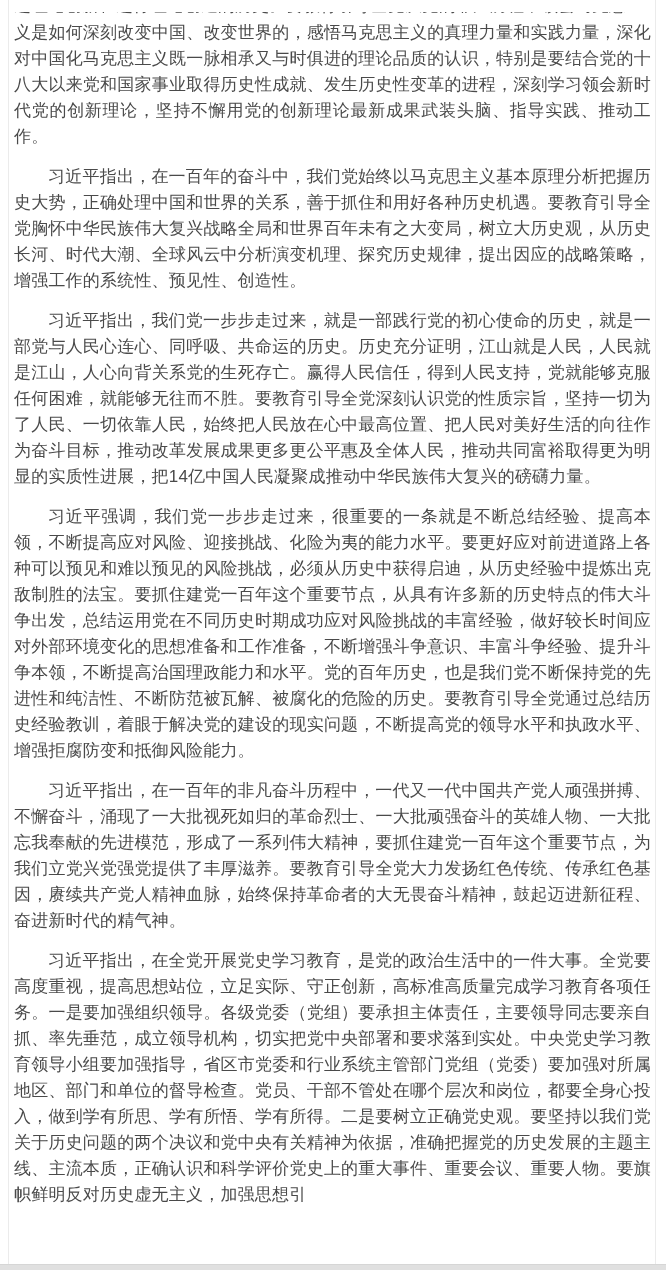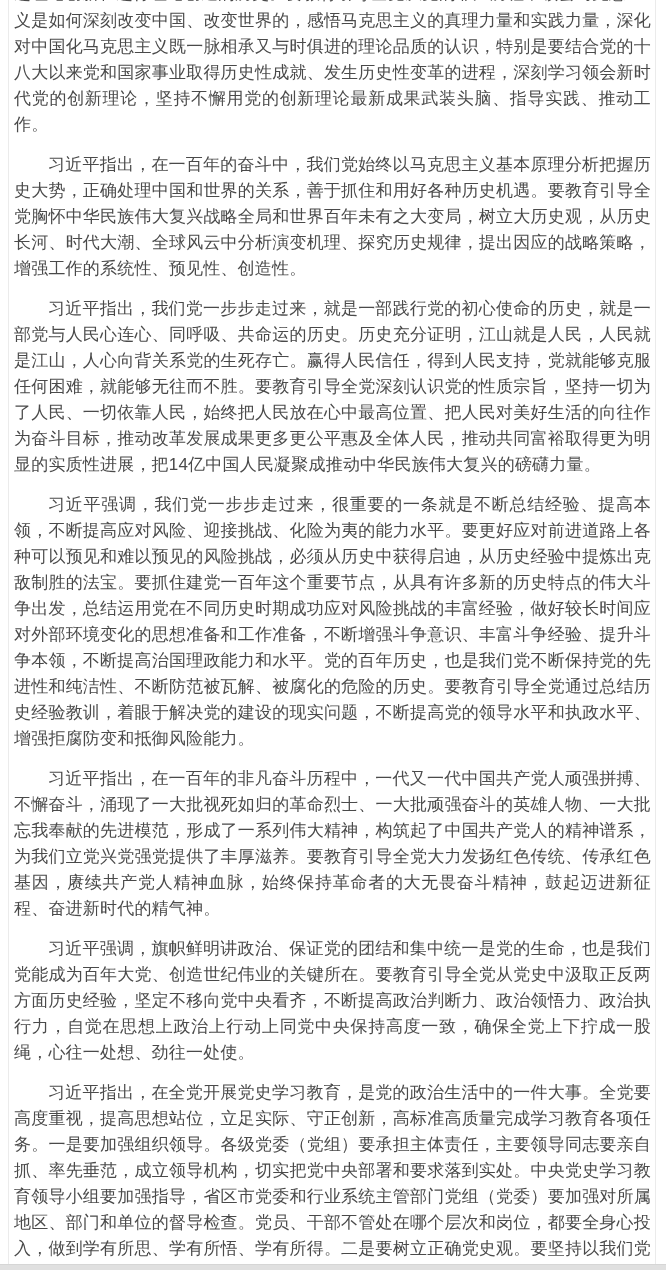--- a/index.html
+++ b/index.html
@@ -19,21 +19,21 @@
   }
   .content {
     box-sizing: border-box;
     position: absolute;
     left: 8px;
     top: 0;
     width: 648px;
     height: 1264px;
     border-left: 1px solid #ebebeb;
     border-right: 1px solid #ebebeb;
-    padding: 0 4px 0 5px;
+    padding: 12px 4px 0 5px;
     overflow: hidden;
     background: #ffffff;
   }
   .clip-top {
     height: 6px;
     overflow: hidden;
     margin-bottom: 2px;
   }
   .clip-top .line {
     margin: -19px 0 0 0;
@@ -69,18 +69,17 @@
 
 <div class="page">
   <div class="content">
     <div class="clip-top">
       <p class="line">进理论创新、进行理论创造的历史。要教育引导全党从党的非凡历程中领会马克思主</p>
     </div>
     <p class="para">义是如何深刻改变中国、改变世界的，感悟马克思主义的真理力量和实践力量，深化对中国化马克思主义既一脉相承又与时俱进的理论品质的认识，特别是要结合党的十八大以来党和国家事业取得历史性成就、发生历史性变革的进程，深刻学习领会新时代党的创新理论，坚持不懈用党的创新理论最新成果武装头脑、指导实践、推动工作。</p>
     <p class="para indent">习近平指出，在一百年的奋斗中，我们党始终以马克思主义基本原理分析把握历史大势，正确处理中国和世界的关系，善于抓住和用好各种历史机遇。要教育引导全党胸怀中华民族伟大复兴战略全局和世界百年未有之大变局，树立大历史观，从历史长河、时代大潮、全球风云中分析演变机理、探究历史规律，提出因应的战略策略，增强工作的系统性、预见性、创造性。</p>
     <p class="para indent">习近平指出，我们党一步步走过来，就是一部践行党的初心使命的历史，就是一部党与人民心连心、同呼吸、共命运的历史。历史充分证明，江山就是人民，人民就是江山，人心向背关系党的生死存亡。赢得人民信任，得到人民支持，党就能够克服任何困难，就能够无往而不胜。要教育引导全党深刻认识党的性质宗旨，坚持一切为了人民、一切依靠人民，始终把人民放在心中最高位置、把人民对美好生活的向往作为奋斗目标，推动改革发展成果更多更公平惠及全体人民，推动共同富裕取得更为明显的实质性进展，把14亿中国人民凝聚成推动中华民族伟大复兴的磅礴力量。</p>
     <p class="para indent">习近平强调，我们党一步步走过来，很重要的一条就是不断总结经验、提高本领，不断提高应对风险、迎接挑战、化险为夷的能力水平。要更好应对前进道路上各种可以预见和难以预见的风险挑战，必须从历史中获得启迪，从历史经验中提炼出克敌制胜的法宝。要抓住建党一百年这个重要节点，从具有许多新的历史特点的伟大斗争出发，总结运用党在不同历史时期成功应对风险挑战的丰富经验，做好较长时间应对外部环境变化的思想准备和工作准备，不断增强斗争意识、丰富斗争经验、提升斗争本领，不断提高治国理政能力和水平。党的百年历史，也是我们党不断保持党的先进性和纯洁性、不断防范被瓦解、被腐化的危险的历史。要教育引导全党通过总结历史经验教训，着眼于解决党的建设的现实问题，不断提高党的领导水平和执政水平、增强拒腐防变和抵御风险能力。</p>
-    <p class="para indent">习近平指出，在一百年的非凡奋斗历程中，一代又一代中国共产党人顽强拼搏、不懈奋斗，涌现了一大批视死如归的革命烈士、一大批顽强奋斗的英雄人物、一大批忘我奉献的先进模范，形成了一系列伟大精神，构筑起了中国共产党人的精神谱系，为我们立党兴党强党提供了丰厚滋养。要教育引导全党大力发扬红色传统、传承红色基因，赓续共产党人精神血脉，始终保持革命者的大无畏奋斗精神，鼓起迈进新征程、奋进新时代的精气神。</p>
-    <p class="para indent">习近平强调，旗帜鲜明讲政治、保证党的团结和集中统一是党的生命，也是我们党能成为百年大党、创造世纪伟业的关键所在。要教育引导全党从党史中汲取正反两方面历史经验，坚定不移向党中央看齐，不断提高政治判断力、政治领悟力、政治执行力，自觉在思想上政治上行动上同党中央保持高度一致，确保全党上下拧成一股绳，心往一处想、劲往一处使。</p>
+    <p class="para indent">习近平指出，在一百年的非凡奋斗历程中，一代又一代中国共产党人顽强拼搏、不懈奋斗，涌现了一大批视死如归的革命烈士、一大批顽强奋斗的英雄人物、一大批忘我奉献的先进模范，形成了一系列伟大精神，要抓住建党一百年这个重要节点，为我们立党兴党强党提供了丰厚滋养。要教育引导全党大力发扬红色传统、传承红色基因，赓续共产党人精神血脉，始终保持革命者的大无畏奋斗精神，鼓起迈进新征程、奋进新时代的精气神。</p>
     <p class="para indent">习近平指出，在全党开展党史学习教育，是党的政治生活中的一件大事。全党要高度重视，提高思想站位，立足实际、守正创新，高标准高质量完成学习教育各项任务。一是要加强组织领导。各级党委（党组）要承担主体责任，主要领导同志要亲自抓、率先垂范，成立领导机构，切实把党中央部署和要求落到实处。中央党史学习教育领导小组要加强指导，省区市党委和行业系统主管部门党组（党委）要加强对所属地区、部门和单位的督导检查。党员、干部不管处在哪个层次和岗位，都要全身心投入，做到学有所思、学有所悟、学有所得。二是要树立正确党史观。要坚持以我们党关于历史问题的两个决议和党中央有关精神为依据，准确把握党的历史发展的主题主线、主流本质，正确认识和科学评价党史上的重大事件、重要会议、重要人物。要旗帜鲜明反对历史虚无主义，加强思想引</p>
   </div>
   <div class="bottom-bar"></div>
 </div>
 
 </body></html>

